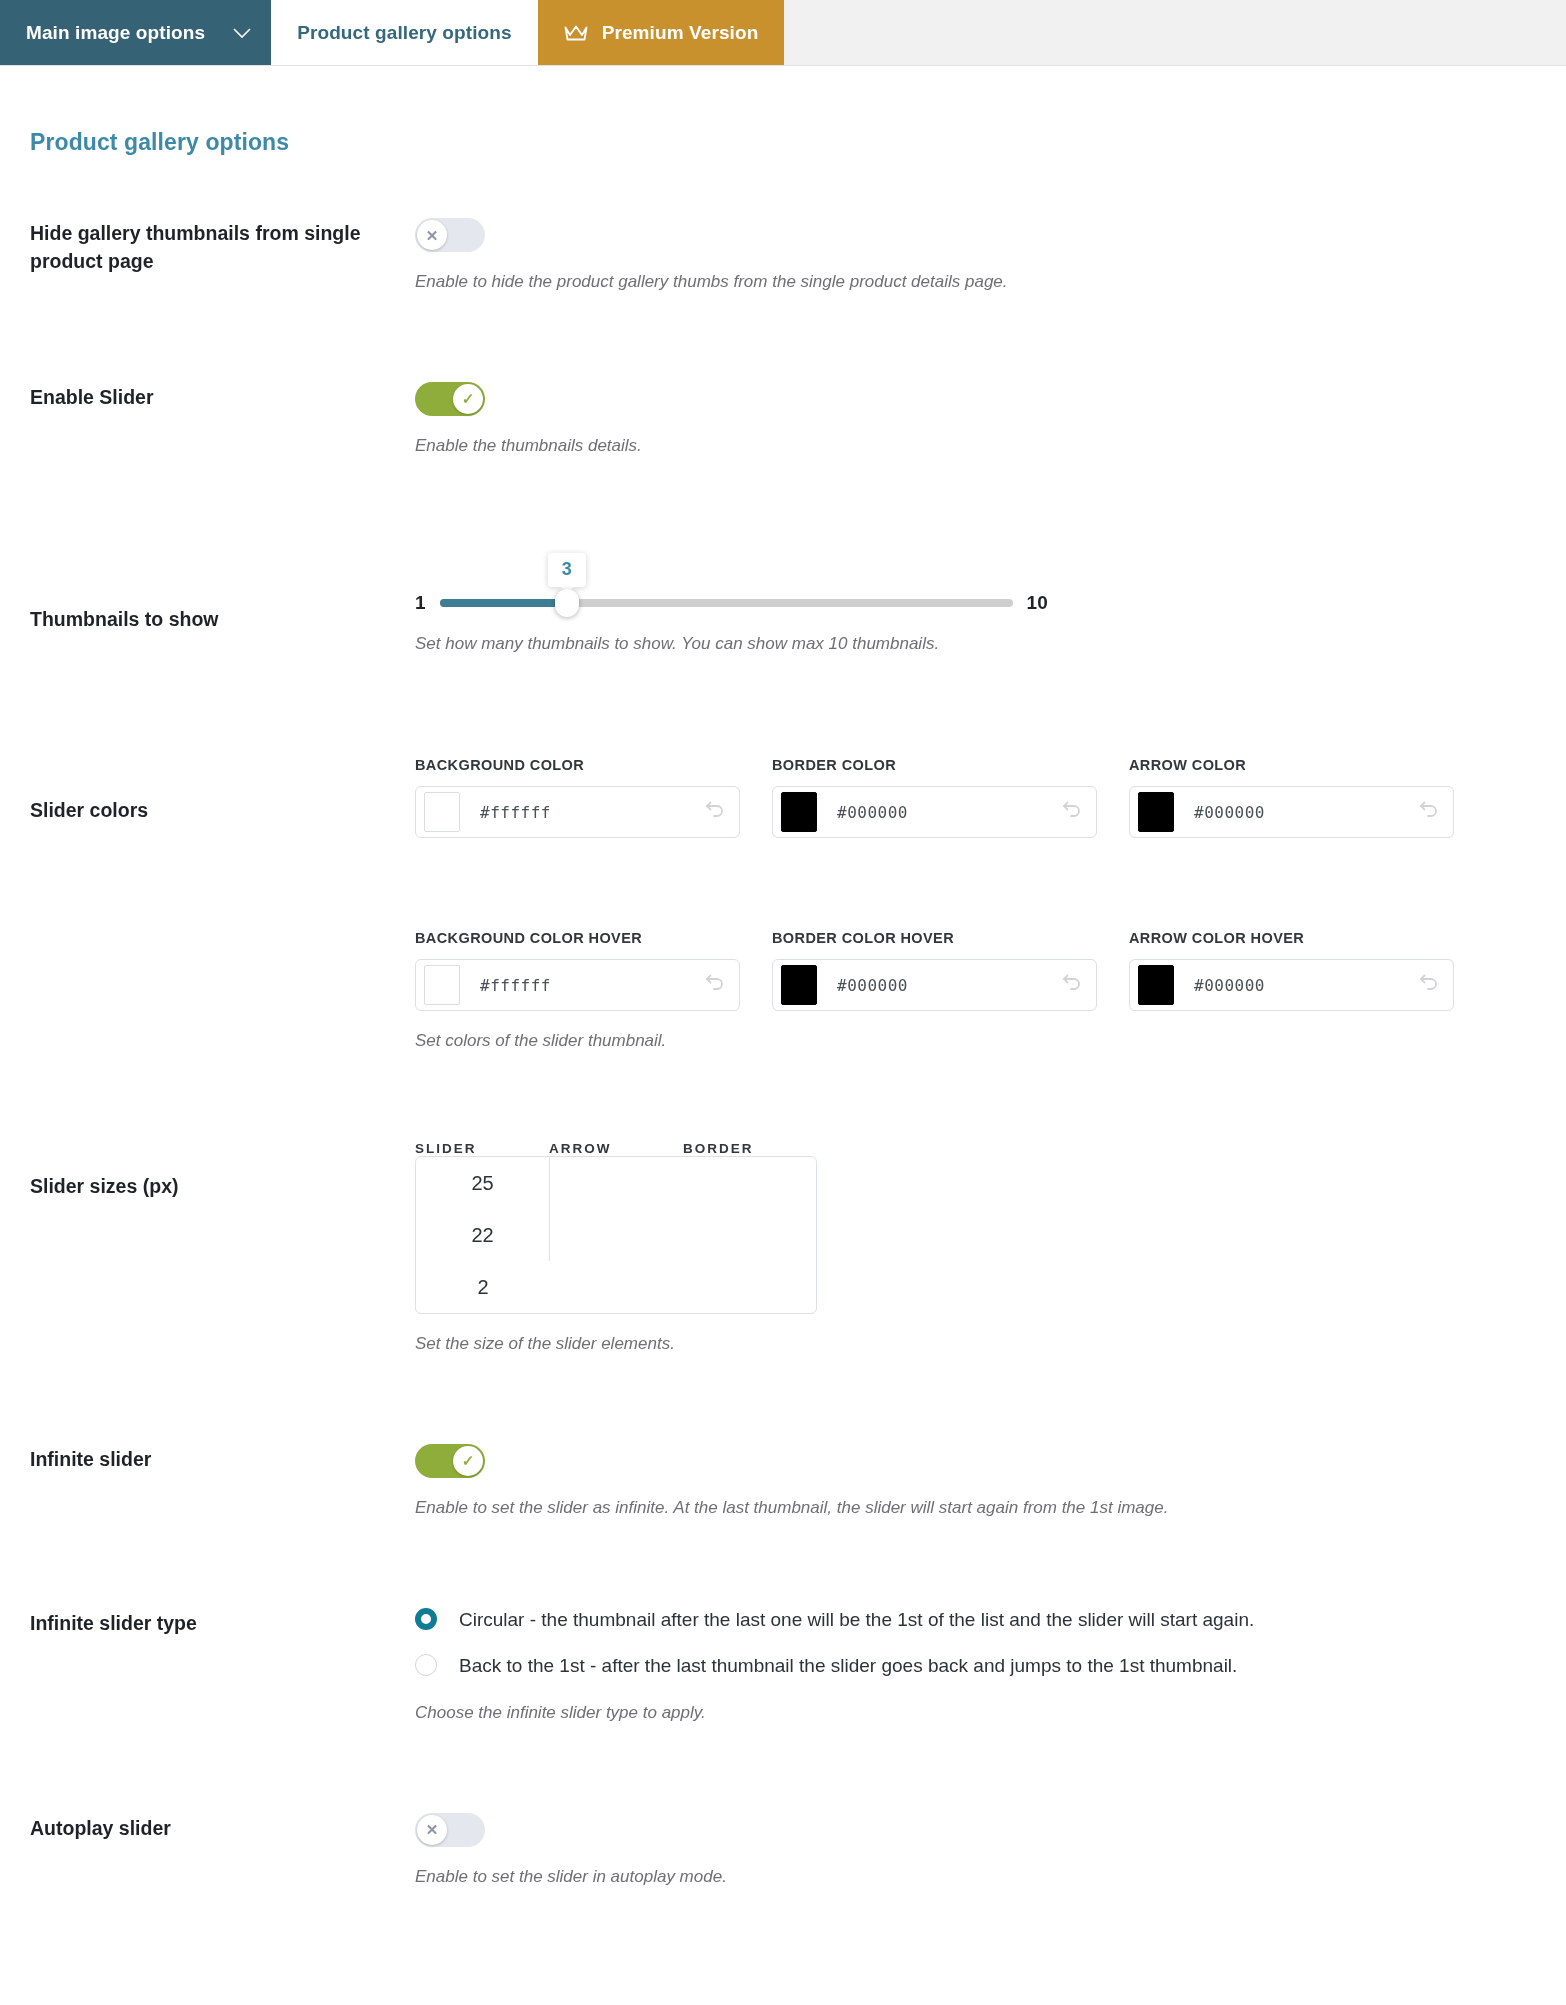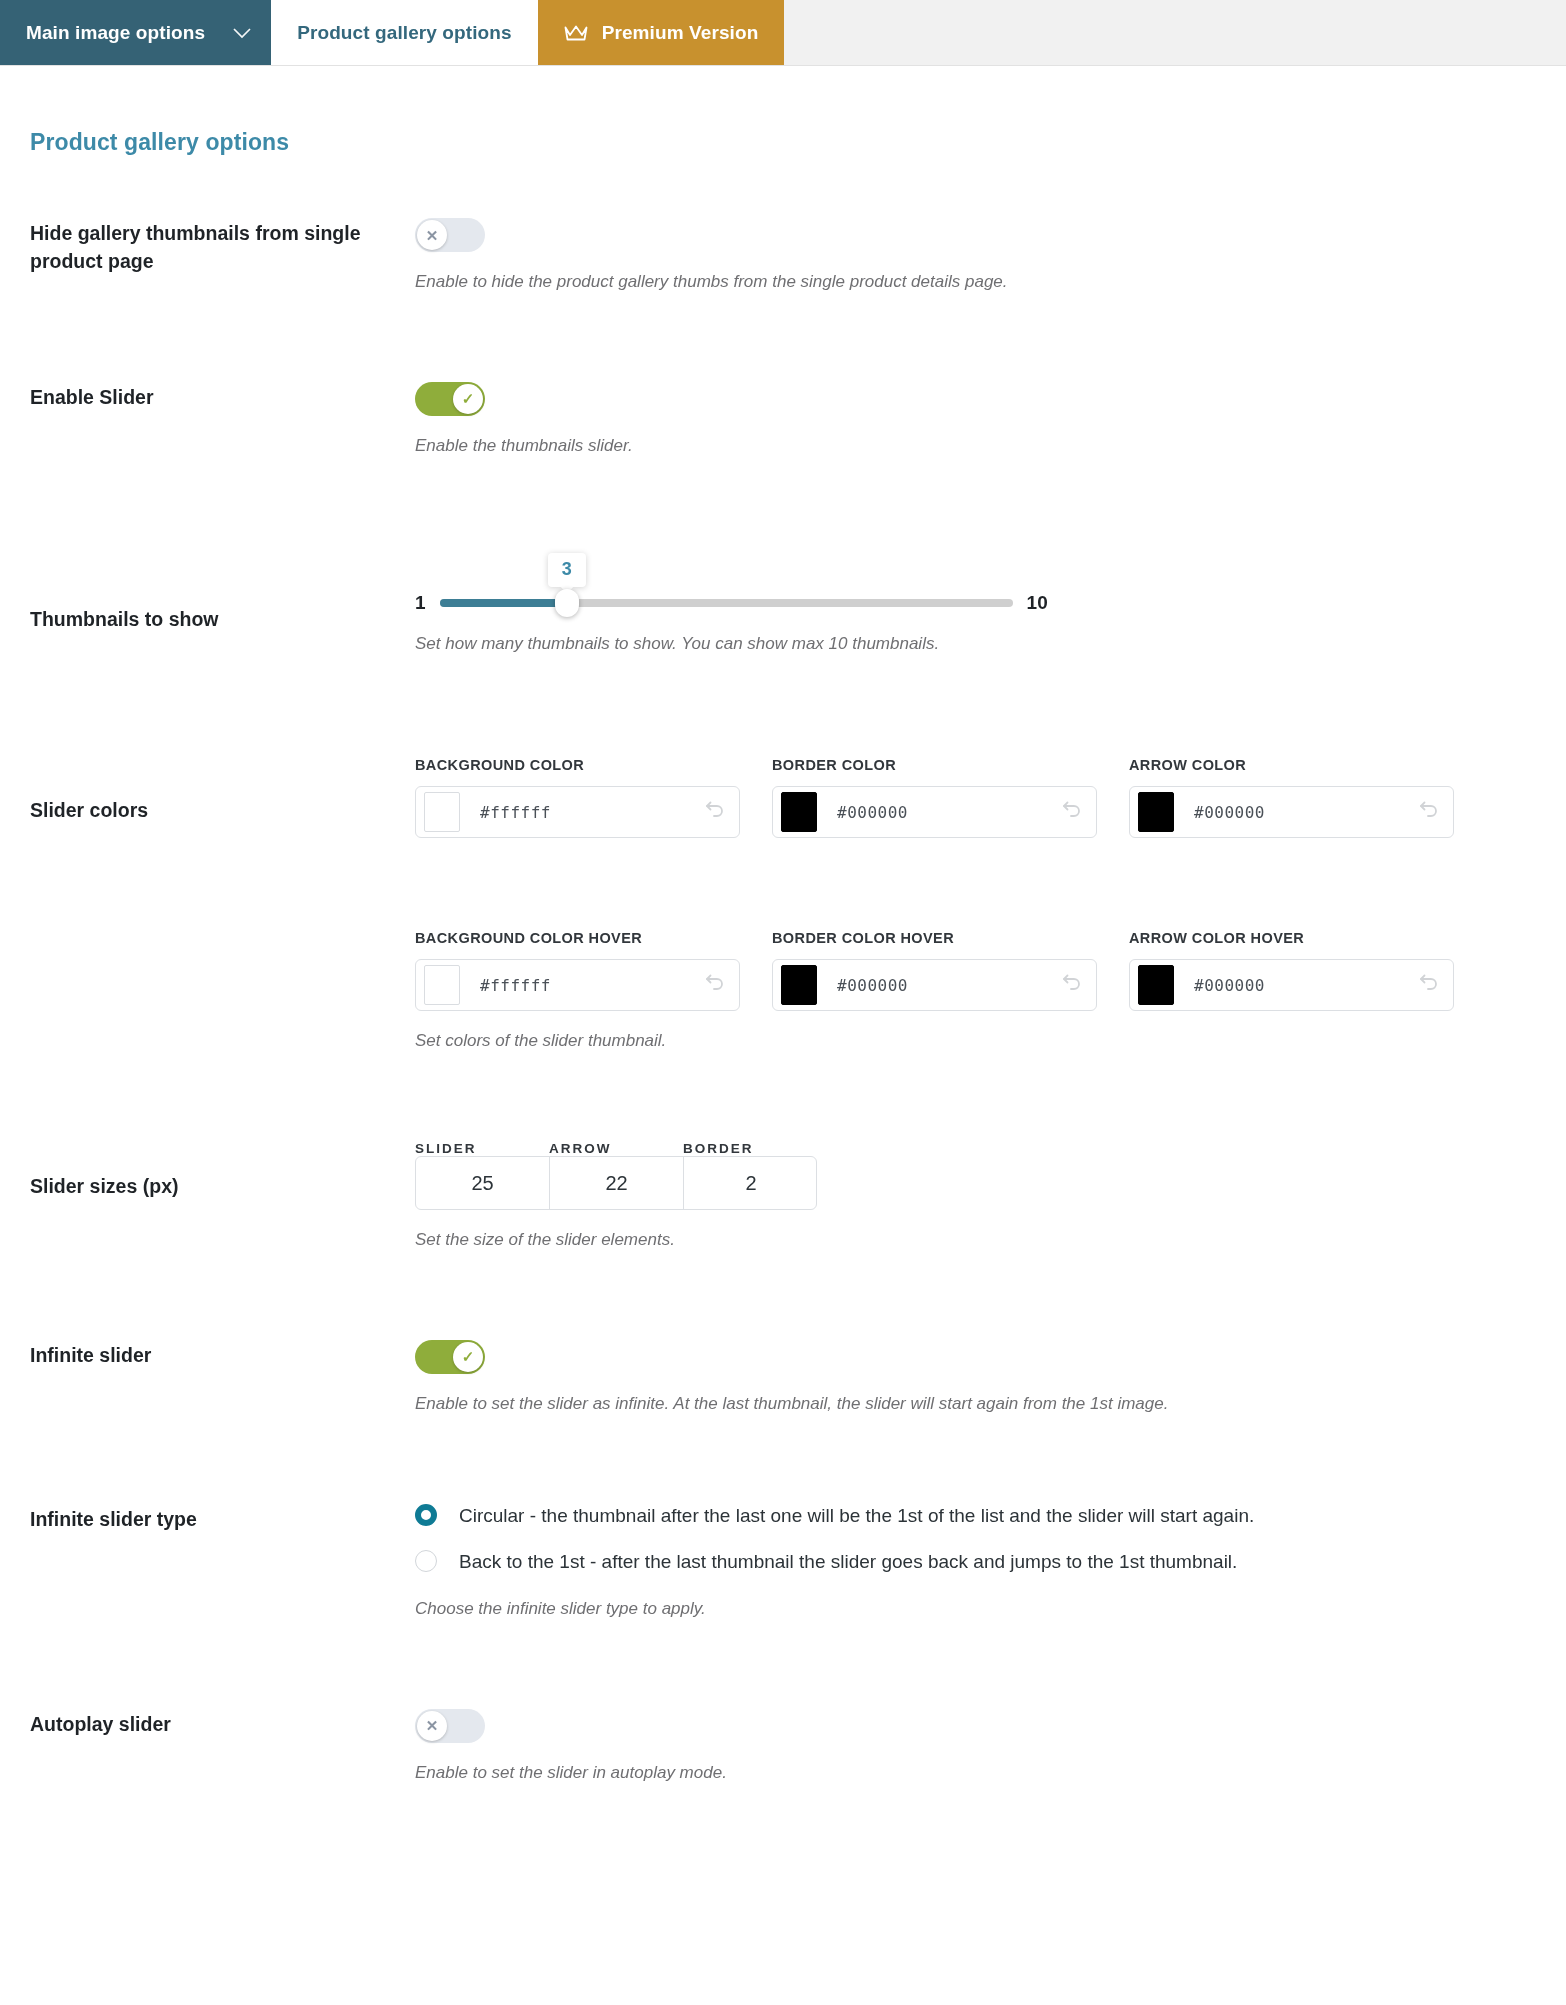--- a/index.html
+++ b/index.html
@@ -221,20 +221,21 @@
     letter-spacing: 2px;
     color: #32373c;
   }
   .size-inputs {
     display: flex;
     border: 1px solid #dcdfe3;
     border-radius: 6px;
     overflow: hidden;
     width: 402px;
     background: #fff;
+    flex-direction: column;
   }
   .size-inputs input {
     width: 134px;
     height: 52px;
     border: none;
     border-right: 1px solid #dcdfe3;
     text-align: center;
     font-family: "Liberation Sans", sans-serif;
     font-size: 20px;
     color: #2c3338;
@@ -316,21 +317,21 @@
     </div>
 
     <div class="row gap-m">
       <div class="row-label">Enable Slider</div>
       <div class="row-body">
         <div class="toggle on">
           <span class="knob">
             <span class="glyph">✓</span>
           </span>
         </div>
-        <div class="desc">Enable the thumbnails slider.</div>
+        <div class="desc">Enable the thumbnails details.</div>
       </div>
     </div>
 
     <div class="row gap-m">
       <div class="row-label" style="padding-top:60px">Thumbnails to show</div>
       <div class="row-body">
         <div class="slider-wrap">
           <div class="slider-line">
             <span class="slider-end">1</span>
             <div class="track">

